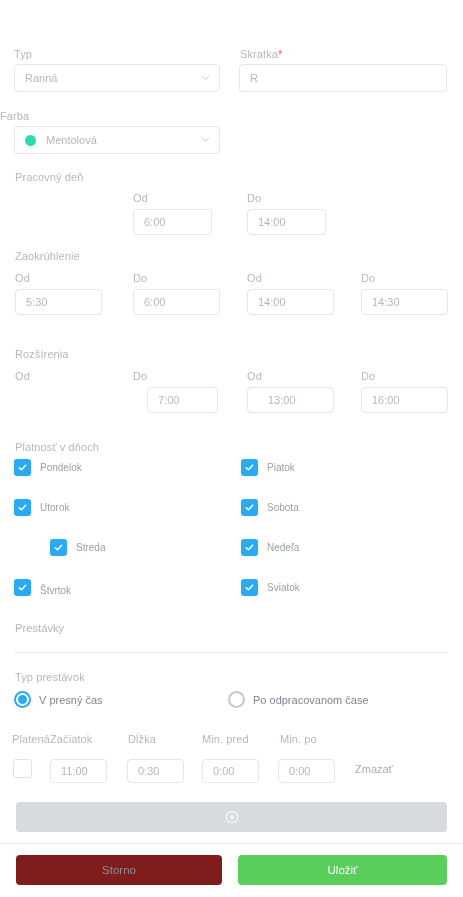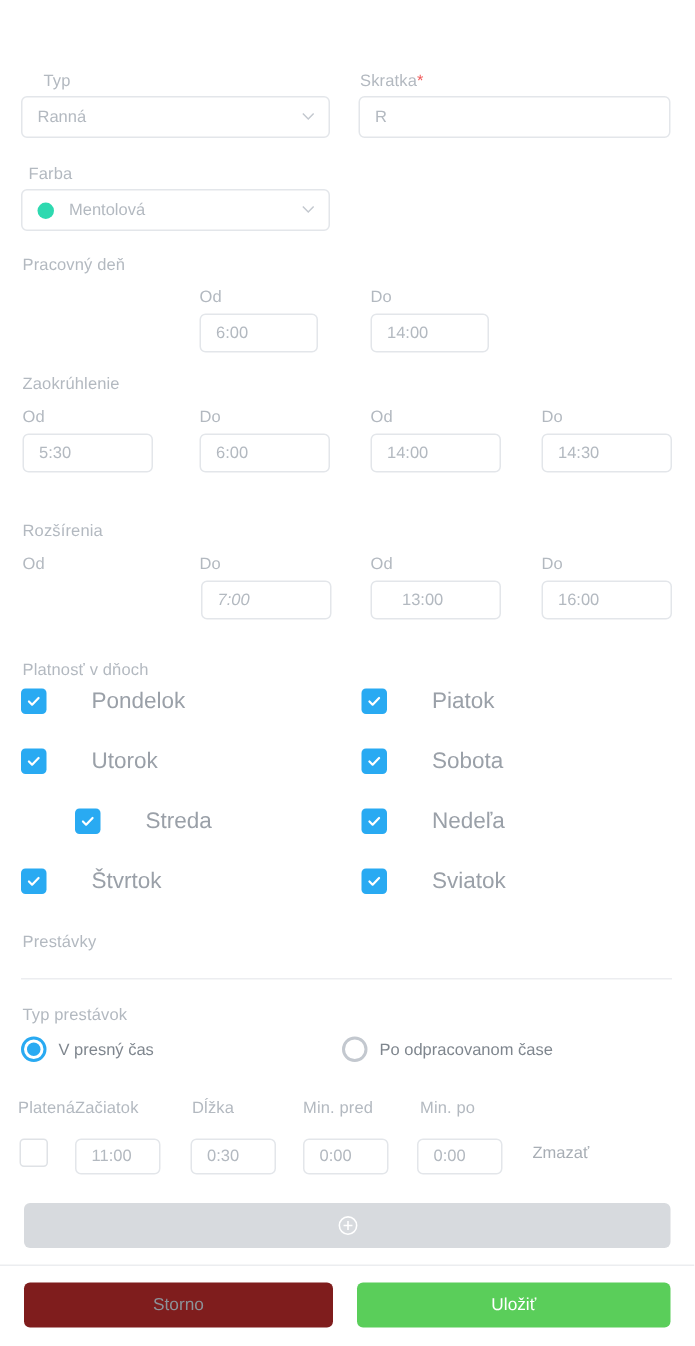--- a/index.html
+++ b/index.html
@@ -65,21 +65,21 @@
   }
 
   
   .day { position: absolute; display: flex; align-items: center; gap: 9px; }
   .cb {
     width: 17px; height: 17px; border-radius: 3px;
     background: #29aaf2; display: flex; align-items: center; justify-content: center;
     flex: none;
   }
   .cb svg { width: 11px; height: 11px; display: block; }
-  .day-label { color: #9aa0a8; font-size: 15px; margin-left: 21px; }
+  .day-label { color: #9aa0a8; font-size: 10px; }
 
   
   .divider { position: absolute; height: 1px; background: #ecedf0; }
 
   
   .radio-row { position: absolute; display: flex; align-items: center; gap: 8px; }
   .radio-outer {
     width: 17px; height: 17px; border-radius: 50%;
     border: 2px solid #29aaf2; background: #fff;
     display: flex; align-items: center; justify-content: center; flex: none;
@@ -113,36 +113,36 @@
   }
   .btn-cancel { left: 16px; top: 855px; width: 206px; background: #d7dade; color: #8c9299; }
   .btn-save { left: 238px; top: 855px; width: 209px; background: #5ace5a; color: #ffffff; }
 </style>
 </head>
 <body>
 
 <div class="modal">
 
 
-  <div class="lbl" style="left:29px; top:48px;text-align:right;">Typ</div>
+  <div class="lbl" style="left:14px; top:48px;text-align:right;">Typ</div>
   <div class="select-wrap" style="left:14px; top:64px; width:206px; height:28px;">
     <div class="select-box">
       <span>Ranná</span>
     </div>
     <svg class="chev" viewBox="0 0 10 10">
       <path d="M1 3 L5 7 L9 3" fill="none" stroke="#c3c8cf" stroke-width="1.1"></path>
     </svg>
   </div>
 
   <div class="lbl" style="left:240px; top:48px;">
     <span>Skratka</span><span class="req">*</span>
   </div>
   <input class="field" style="left: 239px; top: 64px; width: 208px; height: 28px;" readonly="" value="R">
 
-  <div class="lbl" style="left:19px; top:110px;">Farba</div>
+  <div class="lbl" style="left:0; top:110px;">Farba</div>
   <div class="select-wrap" style="left:14px; top:126px; width:206px; height:28px;">
     <div class="select-box">
       <span class="dot" id="color-dot" style="background: rgb(46, 217, 176);"></span>
       <span>Mentolová</span>
     </div>
     <svg class="chev" viewBox="0 0 10 10">
       <path d="M1 3 L5 7 L9 3" fill="none" stroke="#c3c8cf" stroke-width="1.1"></path>
     </svg>
   </div>
 
@@ -160,21 +160,21 @@
   <input class="field" style="left: 15px; top: 289px; width: 87px; height: 26px;" readonly="" value="5:30">
   <input class="field" style="left: 133px; top: 289px; width: 87px; height: 26px;" readonly="" value="6:00">
   <input class="field" style="left: 247px; top: 289px; width: 87px; height: 26px;" readonly="" value="14:00">
   <input class="field" style="left: 361px; top: 289px; width: 87px; height: 26px;" readonly="" value="14:30">
 
   <div class="lbl" style="left:15px; top:348px;">Rozšírenia</div>
   <div class="lbl" style="left:15px;  top:370px;">Od</div>
   <div class="lbl" style="left:133px; top:370px;">Do</div>
   <div class="lbl" style="left:247px; top:370px;">Od</div>
   <div class="lbl" style="left:361px; top:370px;">Do</div>
-  <input class="field" style="left: 134px; top: 387px; width: 87px; height: 26px; font-style: italic;" readonly="" value="7:00">
+  <input class="field" style="left: 147px; top: 387px; width: 71px; height: 26px;" readonly="" value="7:00">
   <input class="field" style="left: 247px; top: 387px; width: 87px; height: 26px; padding-left: 20px;" readonly="" value="13:00">
   <input class="field" style="left: 361px; top: 387px; width: 87px; height: 26px;" readonly="" value="16:00">
 
   <div class="lbl" style="left:15px; top:441px;">Platnosť v dňoch</div>
 
   <div class="day" style="left:14px; top:459px;">
     <span class="cb" style="background: rgb(41, 170, 242);">
       <svg viewBox="0 0 12 12">
           <path d="M2.5 6.2 L4.8 8.5 L9.5 3.6" fill="none" stroke="#fff" stroke-width="1.6" stroke-linecap="round" stroke-linejoin="round"></path>
         </svg>

